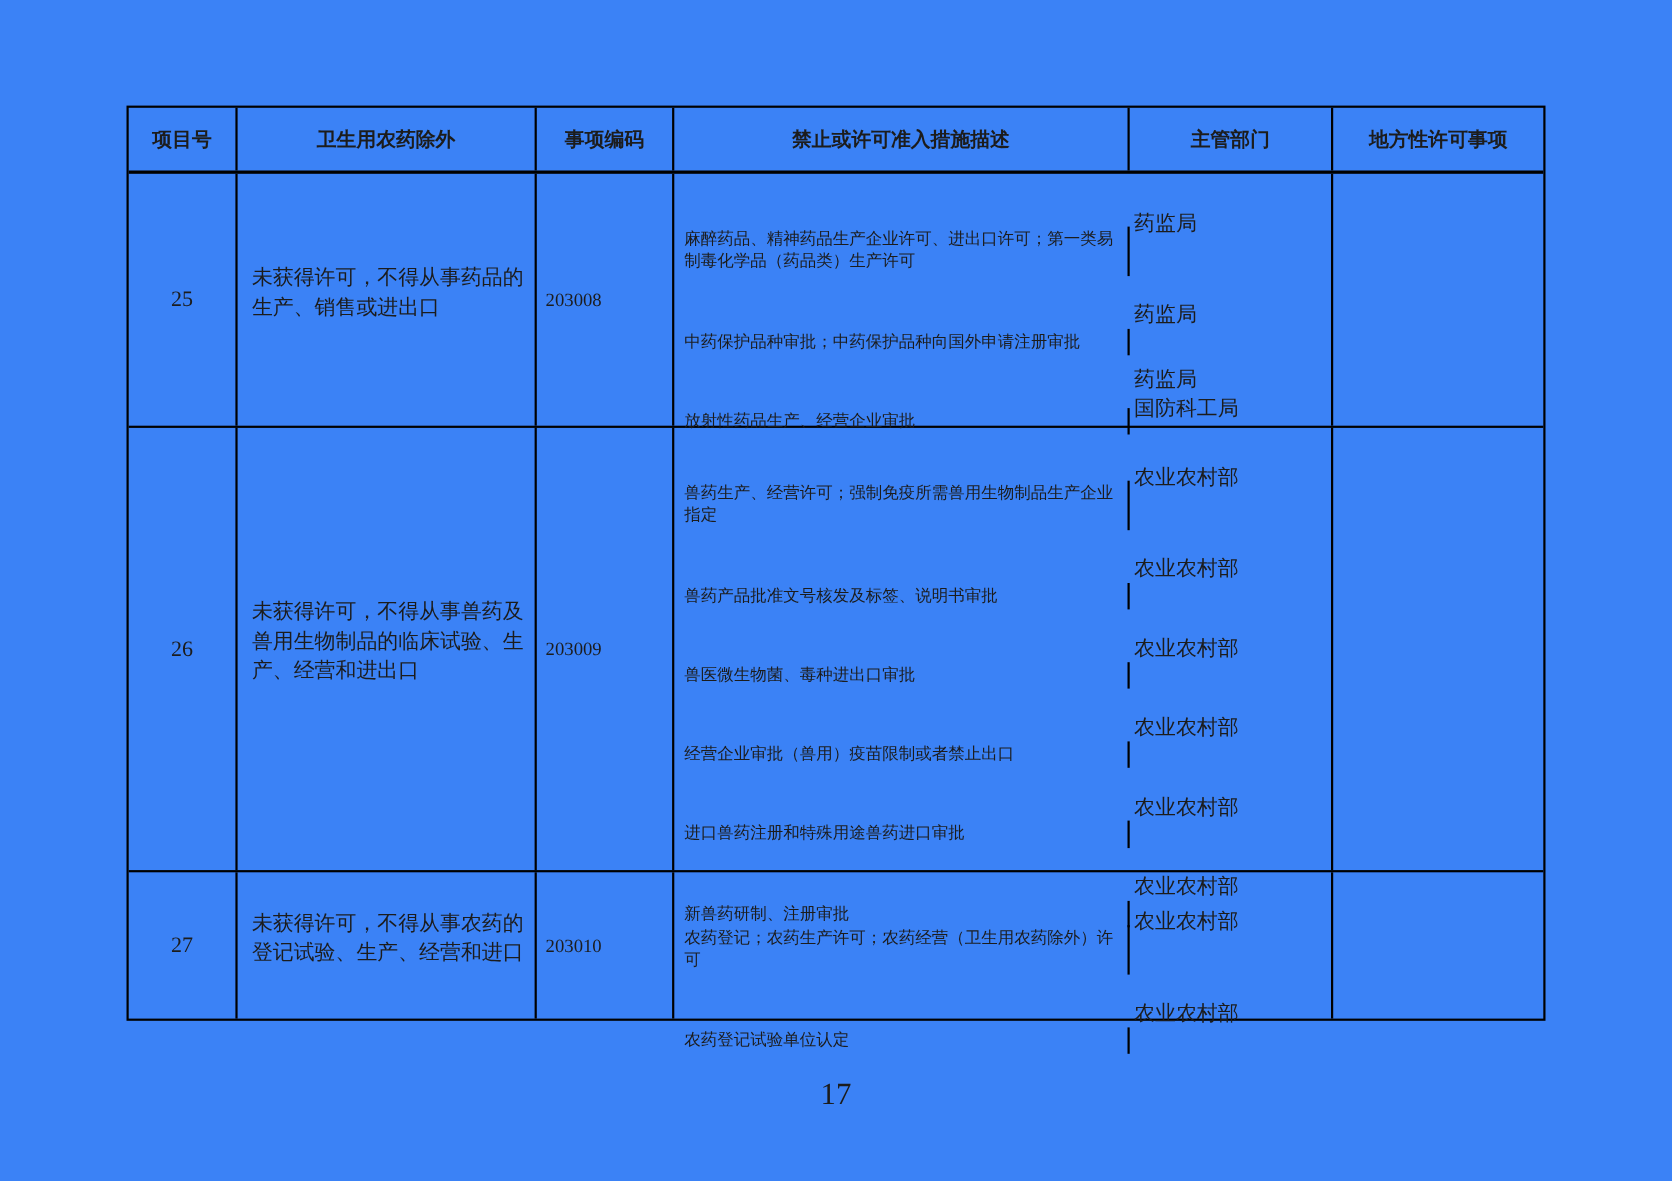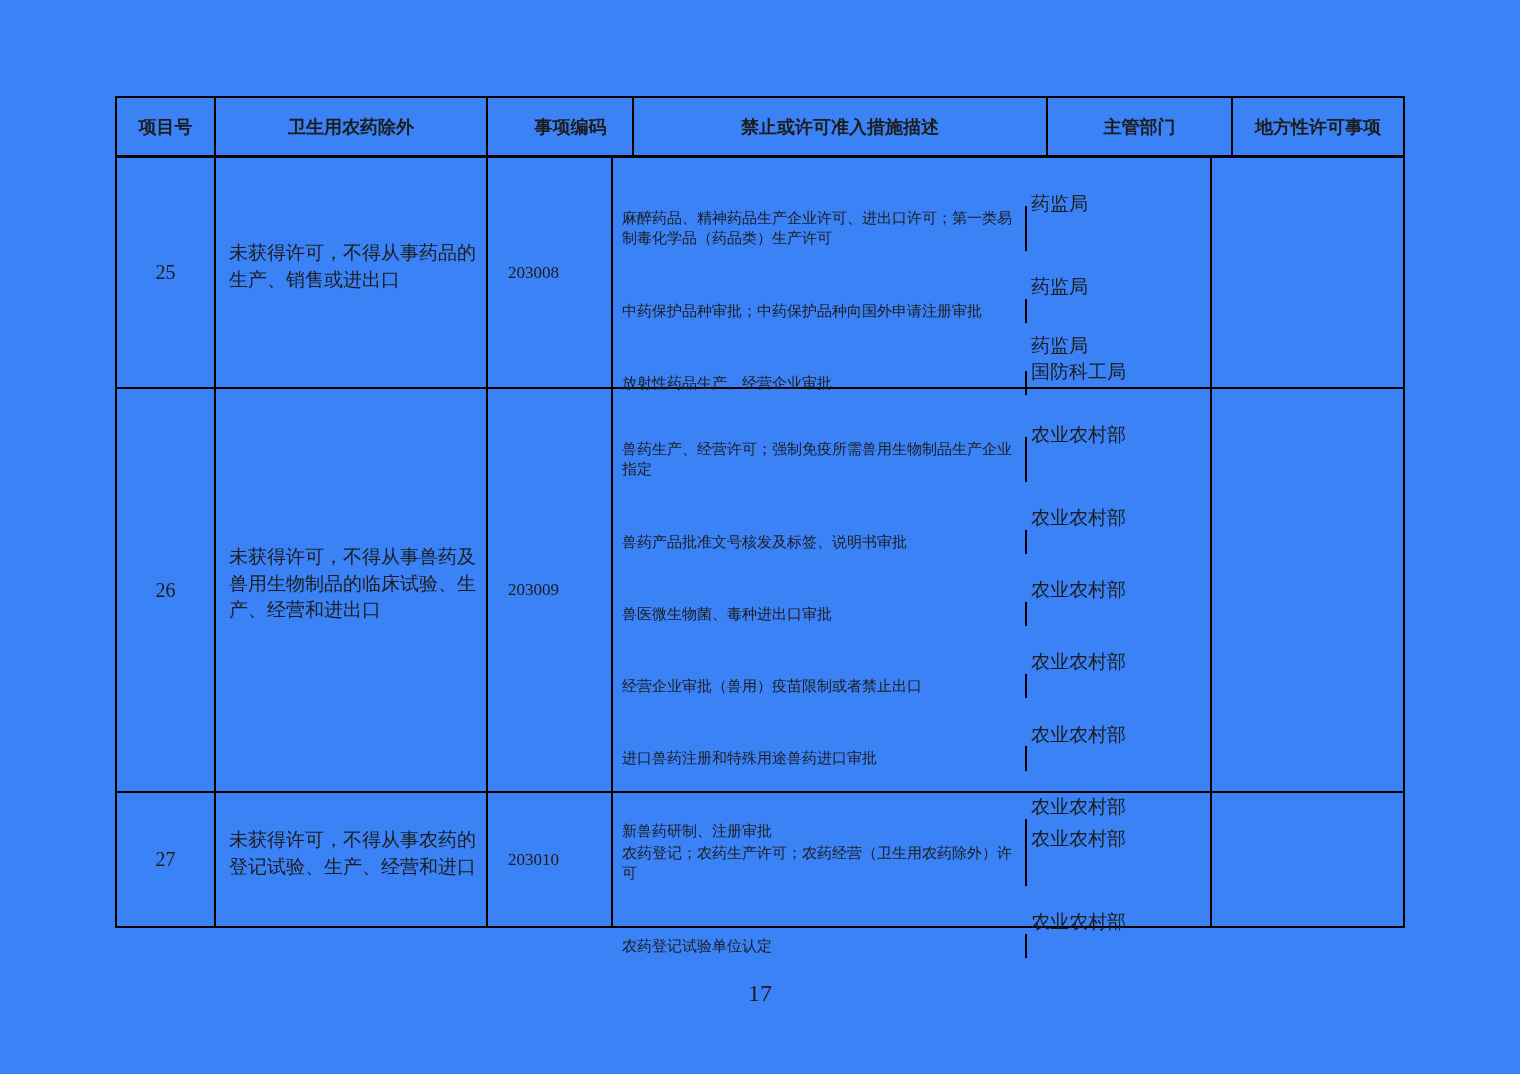--- a/index.html
+++ b/index.html
@@ -30,35 +30,35 @@
   .trow:last-child { border-bottom: none; }
   .trow.head { border-bottom: 3px solid #000; height: 60px; }
   .cell {
     border-right: 2px solid #000;
     display: flex;
     align-items: center;
   }
   .cell:last-child { border-right: none; }
   .c1 { width: 99px;  justify-content: center; font-size: 20px; }
   .c2 { width: 272px; padding: 0 8px 12px 13px; font-size: 19px; line-height: 1.42; }
-  .c3 { width: 125px; padding-left: 20px; font-size: 17px; }
+  .c3 { width: 125px; padding-left: 8px; font-size: 17px; }
   .c45 { width: 599px; display: flex; flex-direction: column; padding: 0; align-items: stretch; }
   .c6 { flex: 1; }
   .head .hcell {
     display: flex;
     align-items: center;
     justify-content: center;
     font-weight: bold;
     font-size: 18px;
     border-right: 2px solid #000;
   }
   .head .hcell:last-child { border-right: none; }
   .h1 { width: 99px; }
   .h2 { width: 272px; }
-  .h3 { width: 125px; margin-left: 21px; }
+  .h3 { width: 125px; }
   .h4 { width: 414px; }
   .h5 { width: 185px; }
   .h6 { flex: 1; }
   .mblock { flex: 1; display: flex; align-items: stretch; }
   .mtext {
     width: 414px;
     border-right: 2px solid #000;
     padding: 2px 10px 2px 9px;
     font-size: 15px;
     line-height: 1.35;
@@ -77,21 +77,21 @@
   }
   .r25 { height: 231px; }
   .r26 { height: 404px; }
   .r27 { height: 133px; }
   .page-number {
     position: absolute;
     top: 980px;
     left: 0;
     width: 100%;
     text-align: center;
-    font-size: 24px;
+    font-size: 28px;
   }
 </style>
 </head>
 <body>
 
 <div class="page">
 
   <div class="ntable">
 
     <div class="trow head">

